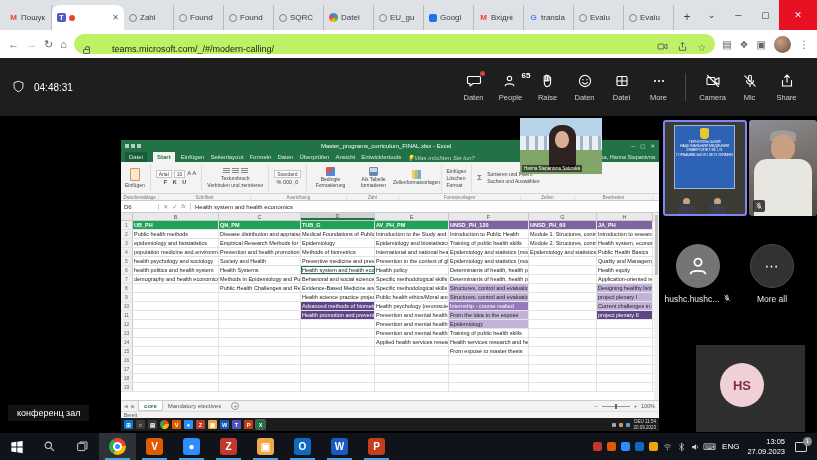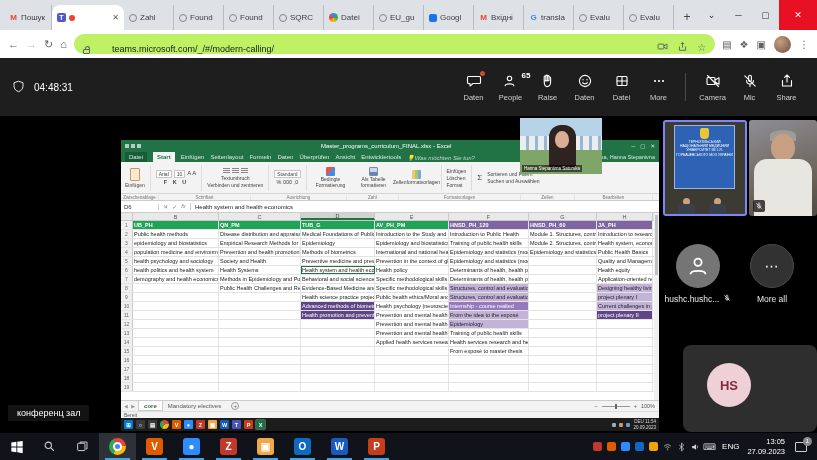--- a/index.html
+++ b/index.html
@@ -86,21 +86,21 @@
      display:flex;align-items:center;justify-content:center}
 
   .pcircle{position:absolute;width:44px;height:44px;border-radius:50%;display:flex;align-items:center;justify-content:center}
   .pc-ihor{left:676px;top:128px;background:#757575}
   .pc-view{left:750px;top:128px;background:#323232;border:1px solid #4a4a4a;color:#fff;font-size:14px;letter-spacing:1px}
   .pclabel{position:absolute;font-size:8.5px;color:#e8e8e8;display:flex;gap:4px;align-items:center;justify-content:center}
   .lbl-ihor{left:662px;top:178px;width:72px}
   .lbl-view{left:744px;top:178px;width:56px}
   .lbl-text{white-space:nowrap;overflow:hidden}
 
-  .me-tile{position:absolute;right:0;top:229px;width:134px;height:87px;background:#2e2e2e;border-radius:8px}
+  .me-tile{position:absolute;right:12px;top:229px;width:109px;height:87px;background:#2e2e2e;border-radius:0}
   .hs{position:absolute;left:24px;top:18px;width:44px;height:44px;border-radius:50%;background:var(--pink);
      color:var(--pinktext);display:flex;align-items:center;justify-content:center;font-size:13px;font-weight:bold}
 
   
   .share{position:absolute;left:121px;top:24px;width:538px;height:291px;background:#fff;display:flex;flex-direction:column;overflow:hidden}
   .xl-title{flex:none;height:12px;background:var(--xlgreen);color:#fff;font-size:6px;display:flex;align-items:center;padding:0 4px;gap:4px}
   .qat{display:flex;gap:2px}
   .qat i{width:4px;height:4px;background:rgba(255,255,255,.65)}
   .xl-ttl{flex:1;text-align:center;white-space:nowrap;overflow:hidden}
   .xl-wc{display:flex;gap:5px;font-size:5.5px;color:#d8e8df}

